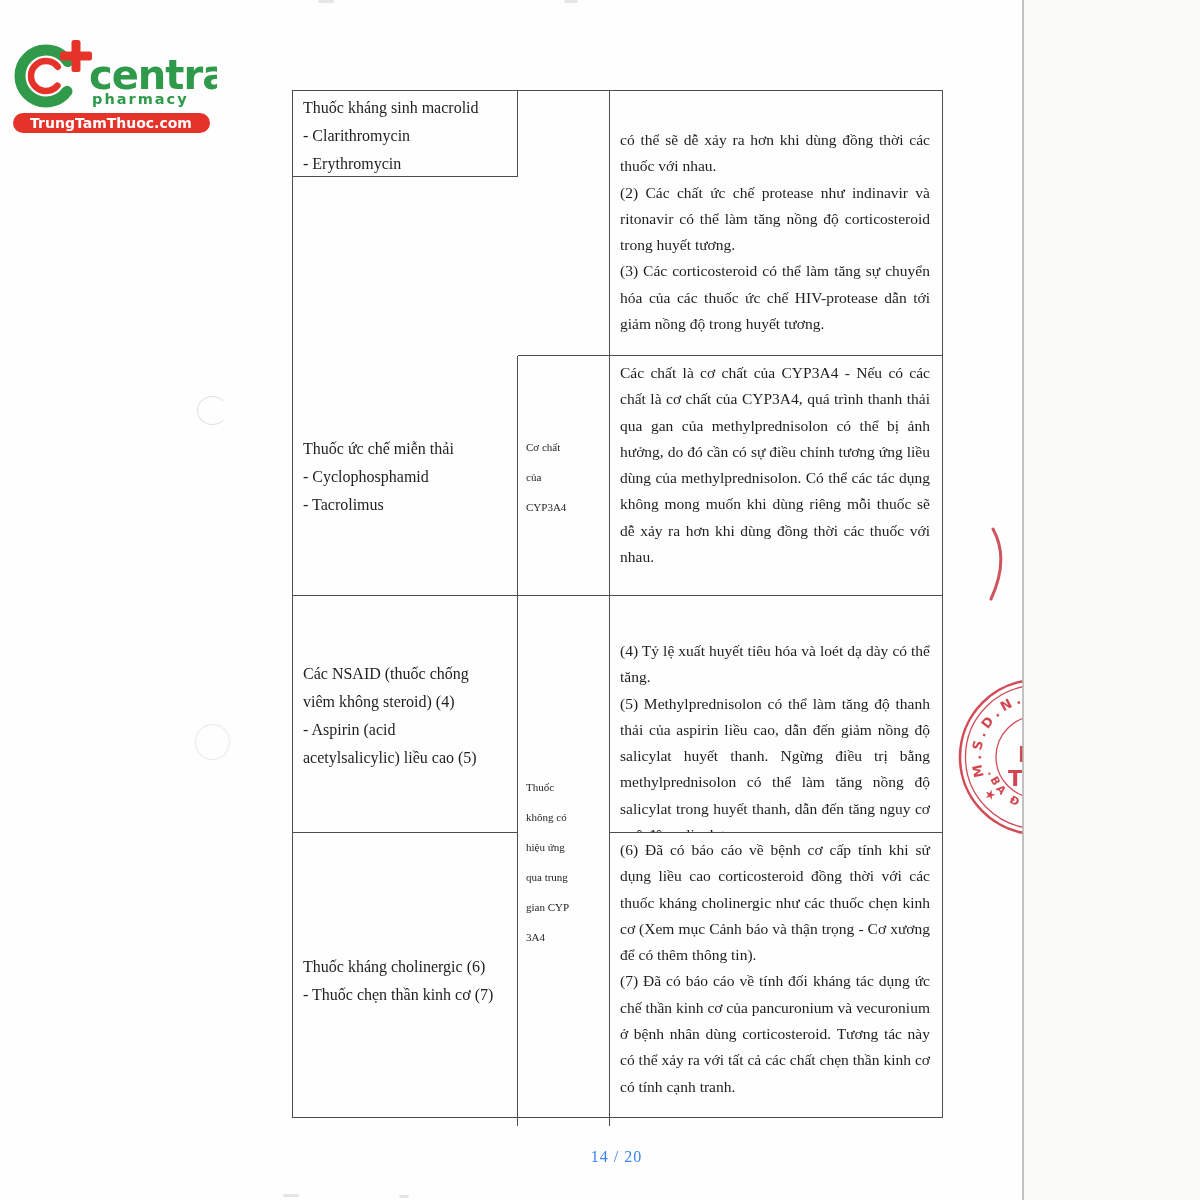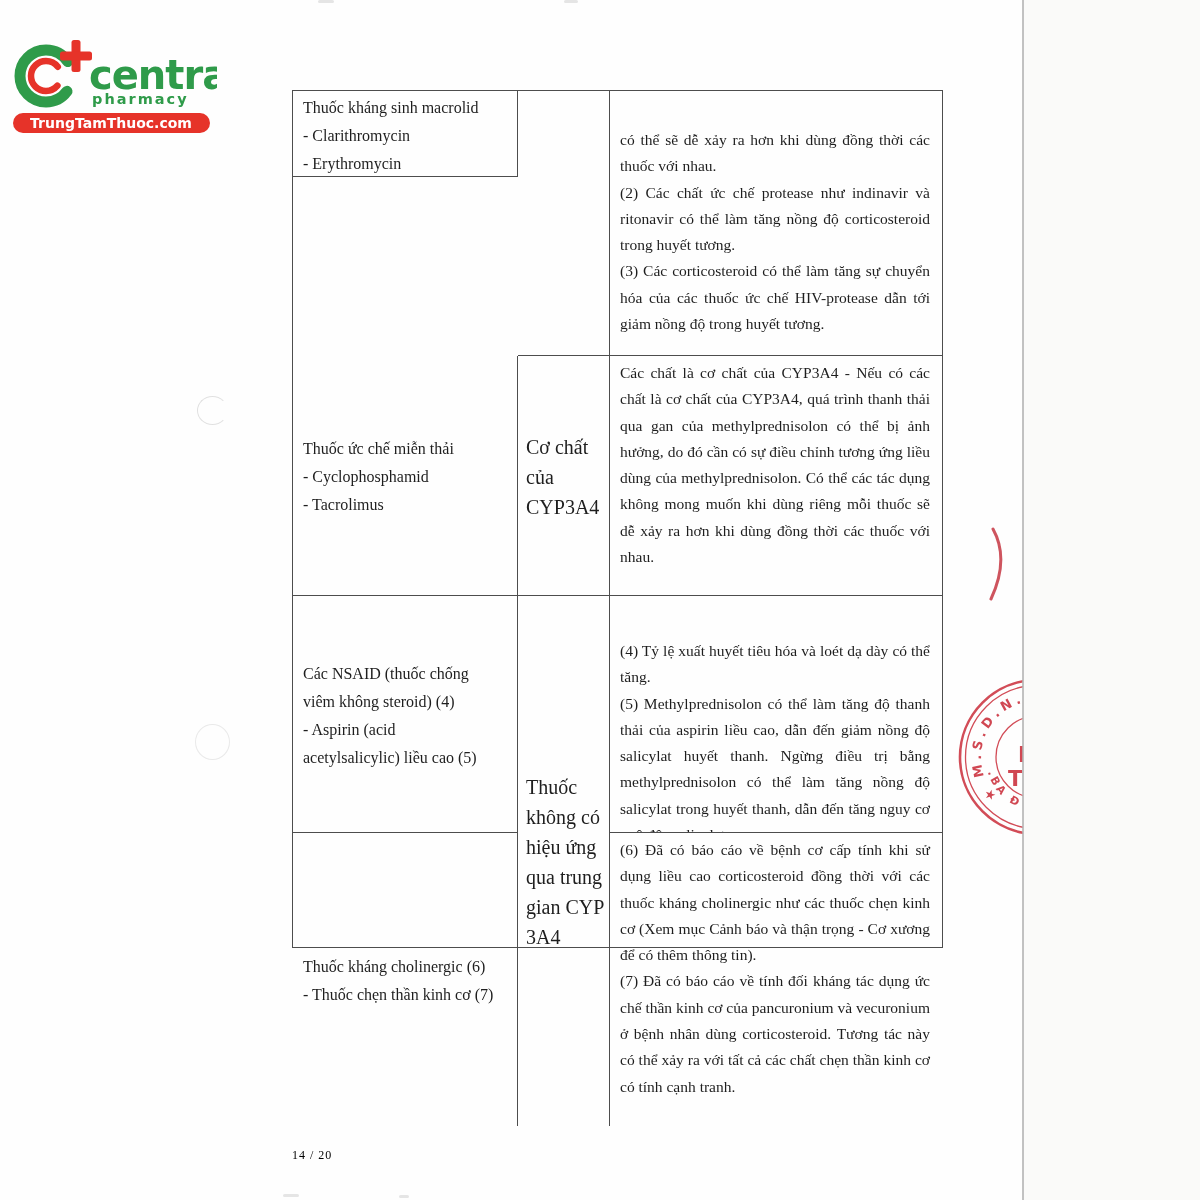--- a/index.html
+++ b/index.html
@@ -22,21 +22,21 @@
     position:absolute;left:1022px;top:0;width:2px;height:1200px;
     background:#b3b3b3;opacity:.8;
   }
 
   
   .logo{position:absolute;left:12px;top:36px;width:205px;height:100px;}
 
   
   .itable{
     position:absolute;left:292px;top:90px;
-    width:651px;height:858px;
+    width:651px;height:1028px;
     display:grid;
     grid-template-columns:225px 92px 332px;
     grid-template-rows:86px 179px 240px 237px 293px;
     border:1px solid #4d4d4d;
     box-sizing:border-box;
     background:#fefefe;
   }
   .cell{
     box-sizing:border-box;overflow:hidden;
     border-right:1px solid #4d4d4d;border-bottom:1px solid #4d4d4d;
@@ -45,21 +45,21 @@
   }
   .cell.last-col{border-right:none;}
   .cell.last-row{border-bottom:none;}
   .v-top{justify-content:flex-start;}
   .v-mid{justify-content:center;}
   .col-drug{
     font-size:16px;line-height:28px;
     padding:3px 6px 0 10px;
   }
   .col-mech{
-    font-size:20px;line-height:30px;
+    font-size:11px;line-height:30px;
     padding:2px 4px 0 8px;
   }
   .col-int{
     font-size:15.5px;line-height:26.3px;
     text-align:justify;
     padding:4px 12px 0 10px;
   }
 
   
   .c-l1{grid-column:1;grid-row:1;}
@@ -71,21 +71,21 @@
   .c-m2{grid-column:2;grid-row:3;}
   .c-m3{grid-column:2;grid-row:4 / span 2;}
   .c-r1{grid-column:3;grid-row:1 / span 2;margin-top:32px;}
   .c-r2{grid-column:3;grid-row:3;}
   .c-r3{grid-column:3;grid-row:4;margin-top:38px;}
   .c-r4{grid-column:3;grid-row:5;font-family:Liberation Serif, serif;}
 
   
   .page-footer{
     position:absolute;left:292px;top:1148px;width:649px;
-    text-align:left;font-size:12px;letter-spacing:1px;color:#000000;
+    text-align:center;font-size:16px;letter-spacing:1px;color:#3b82f6;
   }
 
   
   .punch-hole{
     position:absolute;border:1px solid #c9c9c9;border-radius:50%;
     opacity:.55;background:transparent;
   }
   .hole-1{left:197px;top:396px;width:29px;height:27px;border-right-color:transparent;}
   .hole-2{left:195px;top:724px;width:33px;height:34px;opacity:.38;}
   .artifact{position:absolute;background:#9a9a9a;opacity:.25;border-radius:2px;}

